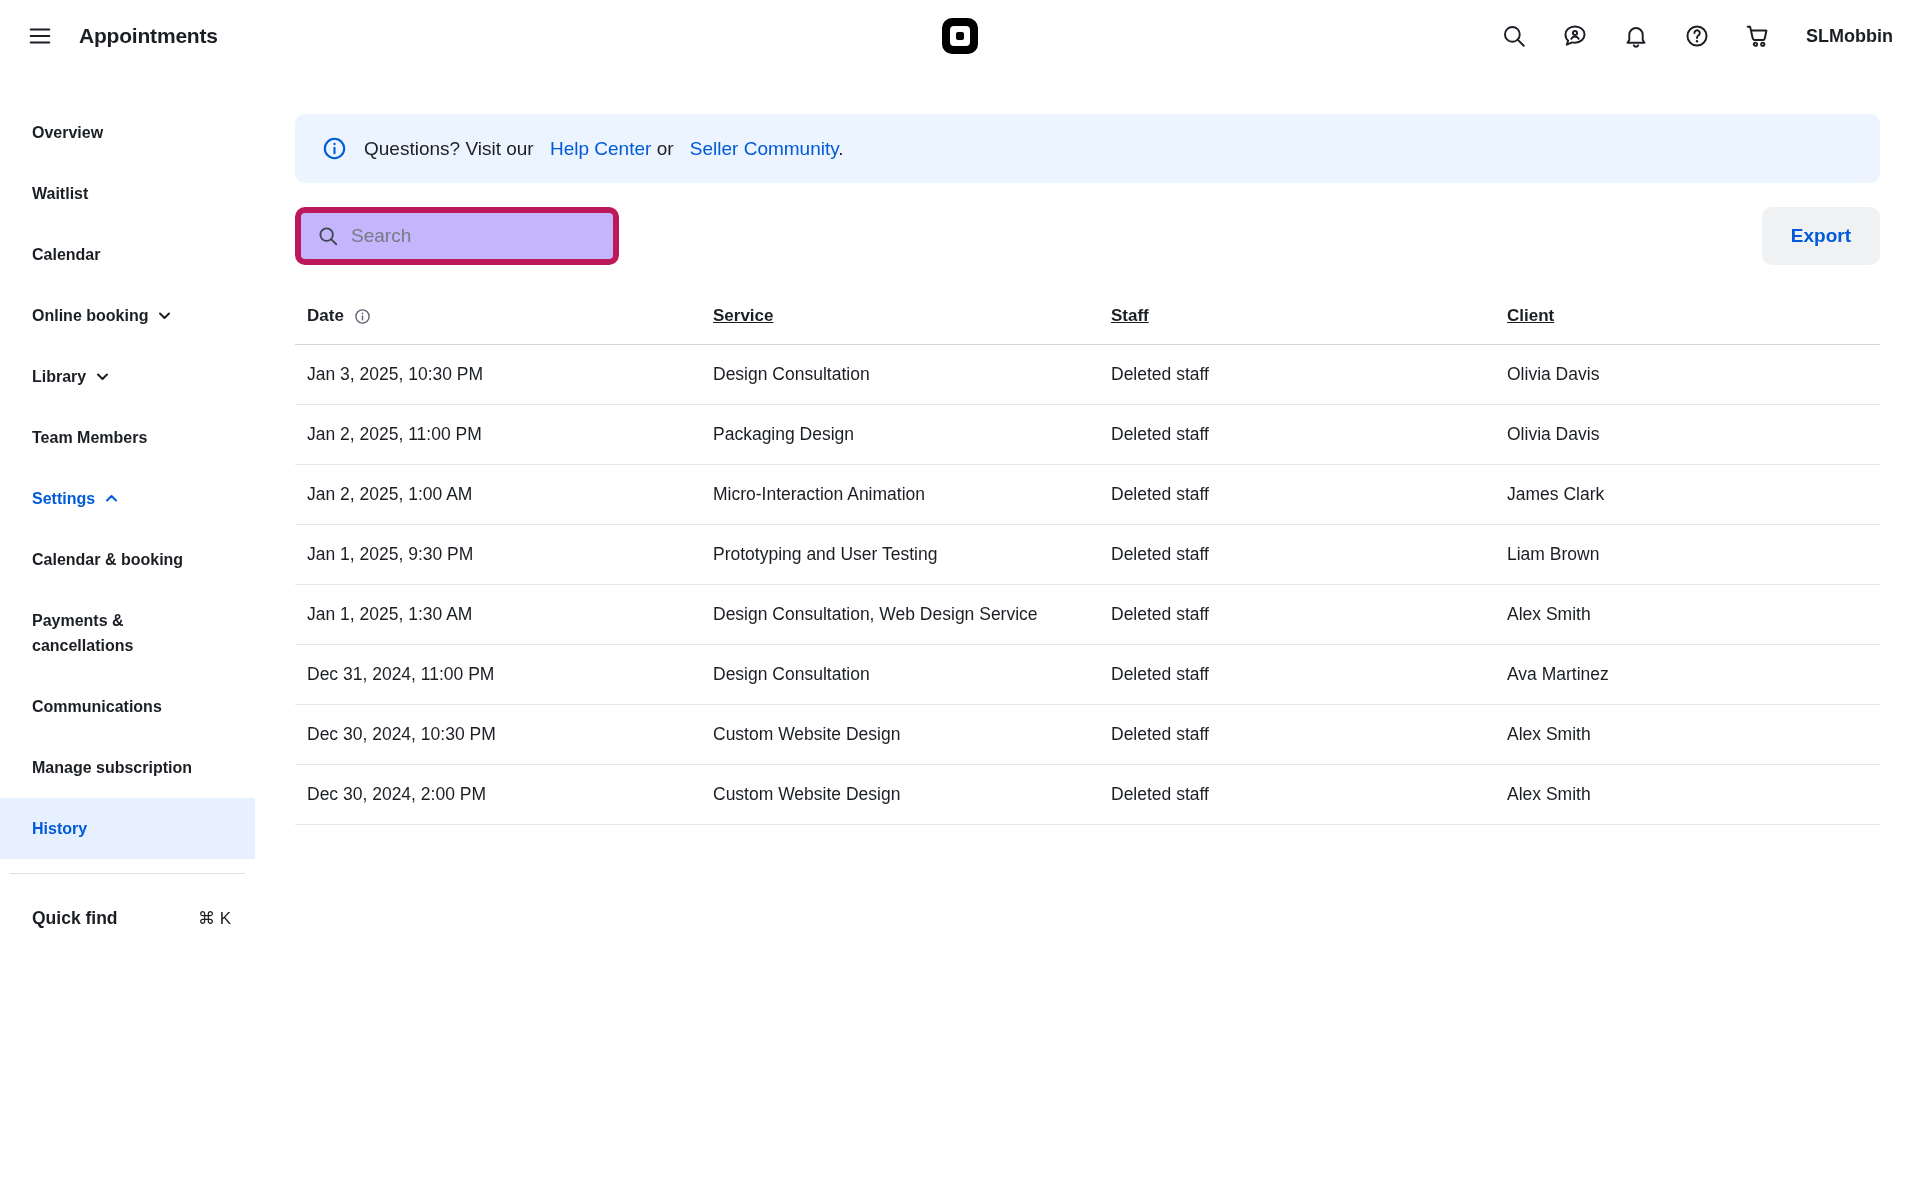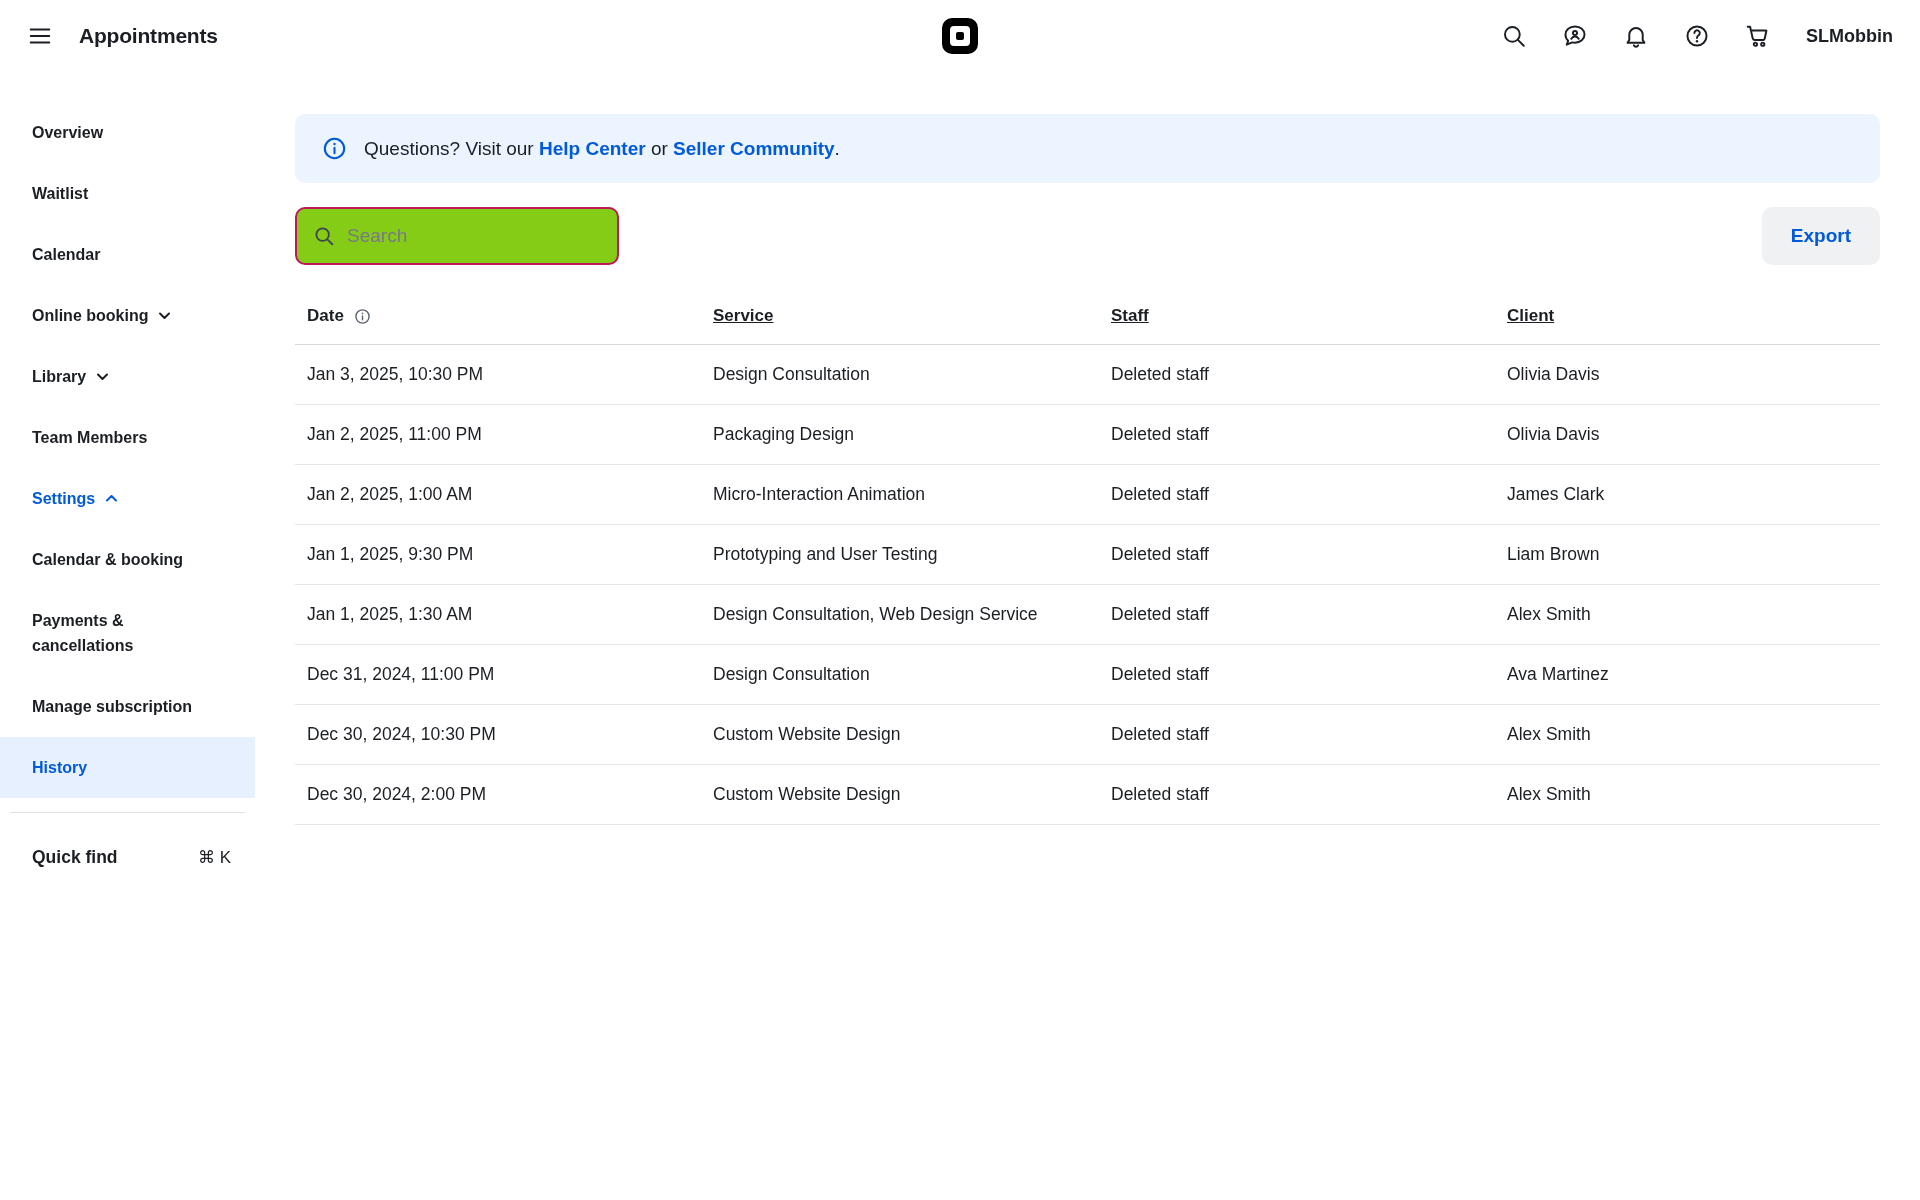--- a/index.html
+++ b/index.html
@@ -34,24 +34,24 @@
   .nav-sub{padding-right:26px;}
   .nav-accent{color:var(--accent);}
   .nav-selected{background:var(--selected_bg);color:var(--accent);}
   .sidebar-divider{height:1px;background:#e0e0e3;margin:14px 10px;}
   .quickfind{display:flex;align-items:center;justify-content:space-between;padding:18px 24px 18px 32px;line-height:25px;font-size:17.5px;font-weight:600;cursor:pointer;}
   .quickfind .shortcut{font-weight:500;font-size:17px;}
 
   
   .main{flex:1;min-width:0;padding:0 40px;}
   .banner{margin-top:42px;height:69px;background:var(--banner_bg);border-radius:10px;display:flex;align-items:center;padding:0 27px;gap:17px;font-size:19px;}
-  .banner a{color:var(--accent);font-weight:700;text-decoration:none;cursor:pointer;}
+  .banner a{color:var(--accent);font-weight:400;text-decoration:none;cursor:pointer;margin-left:11px;}
 
   .toolbar{display:flex;align-items:center;margin-top:24px;}
-  .search-box{position:relative;width:324px;height:58px;border:2px solid #be185d;border-radius:10px;background:#84cc16;}
+  .search-box{position:relative;width:324px;height:58px;border:6px solid #be185d;border-radius:10px;background:#c4b5fd;}
   .search-box svg{position:absolute;left:16px;top:50%;transform:translateY(-50%);}
   .search-input{width:100%;height:100%;border:none;outline:none;background:transparent;font-family:inherit;font-size:19px;color:var(--ink);padding:0 14px 0 50px;border-radius:10px;}
   .search-input::placeholder{color:#767b82;}
   .export-btn{margin-left:auto;height:58px;padding:0 29px;border:none;border-radius:10px;background:var(--export_bg);color:var(--accent);font-family:inherit;font-size:19px;font-weight:700;cursor:pointer;}
 
   
   table.appt{width:100%;border-collapse:collapse;table-layout:fixed;margin-top:27px;}
   table.appt th{text-align:left;font-size:17px;font-weight:700;padding:14px 12px 18px 12px;border-bottom:1px solid #d5d7da;color:var(--ink);text-decoration:underline;}
   .th-inner{display:inline-flex;align-items:center;gap:10px;}
   table.appt td{height:60px;padding:0 12px;border-bottom:1px solid #e7e7e9;font-size:17.5px;color:var(--ink);vertical-align:middle;white-space:nowrap;overflow:hidden;text-overflow:ellipsis;}
@@ -144,20 +144,23 @@
       <svg width="15" height="15" viewBox="0 0 15 15" fill="none" stroke="#005AD9" stroke-width="2" stroke-linecap="round" stroke-linejoin="round">
           <path d="M3 9.5L7.5 5 12 9.5"></path>
         </svg>
     </div>
 
     <div class="nav-item nav-sub">
       <span>Calendar &amp; booking</span>
     </div>
     <div class="nav-item nav-sub">
       <span>Payments &amp; cancellations</span>
+    </div>
+    <div class="nav-item nav-sub">
+      <span>Communications</span>
     </div>
     <div class="nav-item nav-sub">
       <span>Manage subscription</span>
     </div>
     <div class="nav-item nav-sub nav-selected">
       <span>History</span>
     </div>
 
     <div class="sidebar-divider"></div>
 

